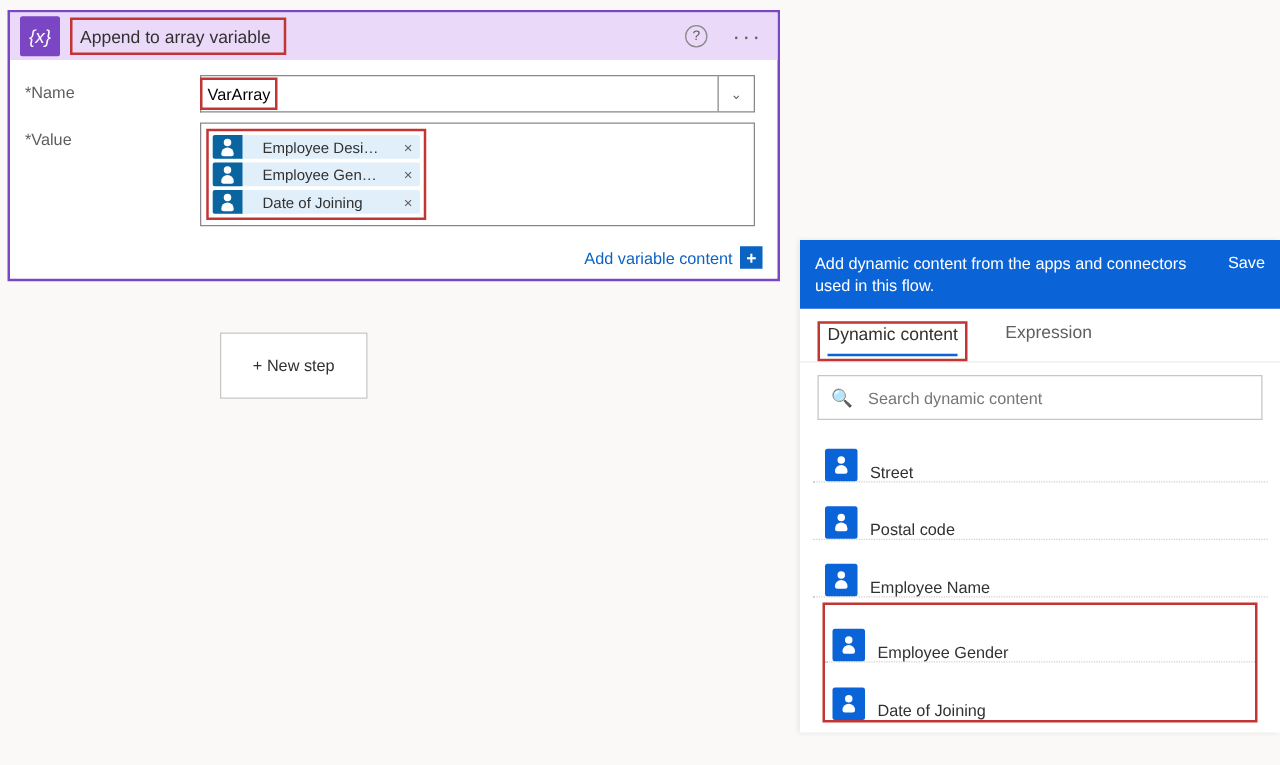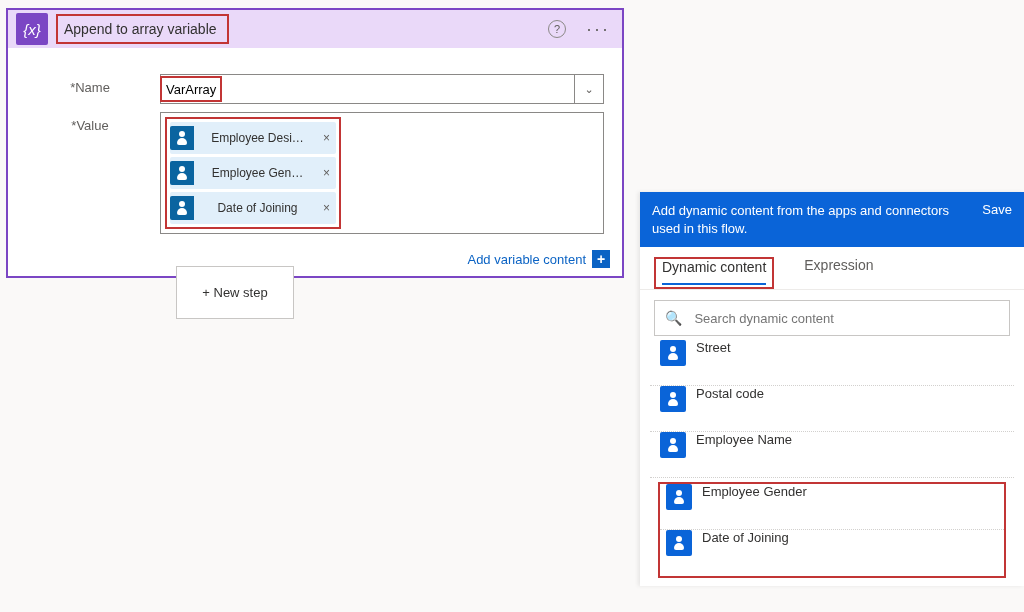--- a/index.html
+++ b/index.html
@@ -25,21 +25,21 @@
   }
   .action-title { font-size: 14px; color: #323130; }
   .action-header-spacer { flex: 1; }
   .help-icon {
     width: 18px; height: 18px; border: 1px solid #8a8886; border-radius: 50%;
     display: flex; align-items: center; justify-content: center; font-size: 11px; color: #605e5c;
     margin-right: 12px;
   }
   .more-dots { font-size: 18px; color: #605e5c; letter-spacing: 2px; padding-right: 4px; }
 
-  .action-body { padding: 26px 12px 6px 12px; text-align: center; }
+  .action-body { padding: 12px 12px 6px 12px; }
   .row { display: flex; align-items: flex-start; margin-bottom: 8px; }
   .row-label { width: 140px; font-size: 13px; color: #605e5c; padding-top: 6px; }
 
   .name-input-wrap { display: flex; width: 444px; border-radius: 11px; }
   .name-input {
     flex: 1; height: 30px; border: 1px solid #8a8886; border-right: none;
     padding: 0 8px; font-size: 13px; display: flex; align-items: center;
   }
   .name-chevron {
     width: 30px; height: 30px; border: 1px solid #8a8886;
@@ -54,21 +54,21 @@
   .value-area {
     width: 444px; border: 1px solid #8a8886; padding: 4px;
     position: relative;
   }
   .tokens-highlight {
     border: 2px solid #c23535; display: flex; flex-direction: column; gap: 3px;
     padding: 3px; width: 176px;
   }
   .token {
     display: flex; align-items: center; background: #e1effa; border-radius: 2px;
-    height: 32px; padding-right: 4px; gap: 1px; font-size: 12px; color: #323130;
+    height: 19px; padding-right: 4px; gap: 16px; font-size: 12px; color: #323130;
     white-space: nowrap; overflow: hidden;
   }
   .token-icon {
     width: 24px; height: 24px; background: #0a64a0; display: flex;
     align-items: center; justify-content: center; border-radius: 2px 0 0 2px;
     flex-shrink: 0;
   }
   .person-glyph {
     width: 12px; height: 14px; position: relative;
   }
@@ -127,21 +127,21 @@
     margin: 10px 14px 4px 14px; height: 36px; border: 1px solid #c8c6c4;
     display: flex; align-items: center; padding: 0 10px; gap: 10px; color: #605e5c;
   }
   .search-glyph { font-size: 14px; }
   .dyn-search input {
     border: none; outline: none; flex: 1; font-size: 13px; color: #0f766e;
   }
 
   .dyn-list { padding: 0 10px 8px 10px; }
   .dyn-item {
-    display: flex; align-items: flex-start; gap: 10px; height: 46px;
+    display: flex; align-items: flex-end; gap: 10px; height: 46px;
     border-bottom: 1px dotted #d2d0ce;
   }
   .dyn-item:last-child { border-bottom: none; }
   .dyn-item-icon {
     width: 26px; height: 26px; background: #0a64d8; display: flex;
     align-items: center; justify-content: center; border-radius: 2px;
     margin-left: 10px;
   }
   .dyn-item-label { font-size: 13px; color: #323130; }
   .dyn-group-highlight {

